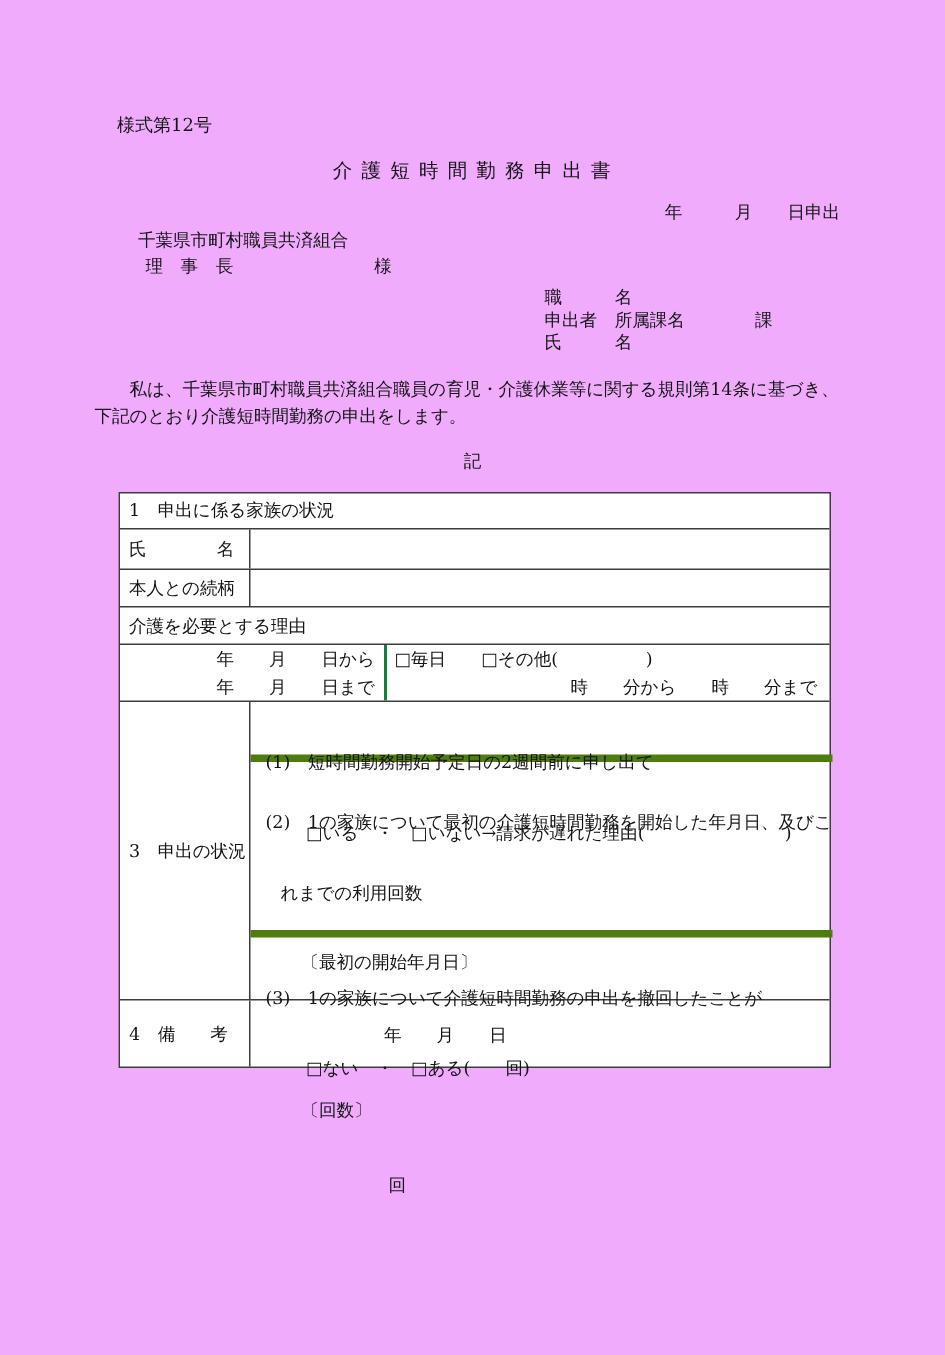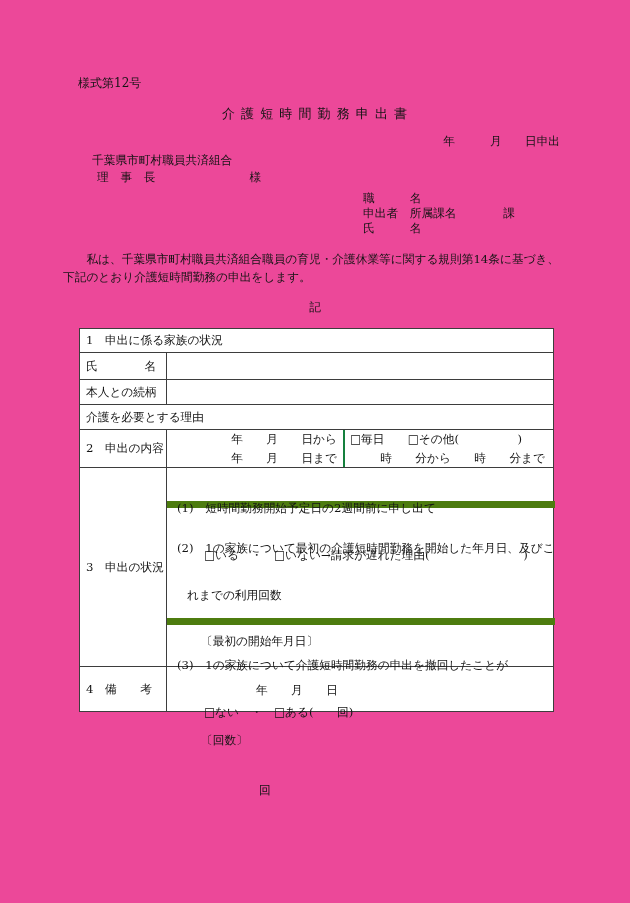--- a/index.html
+++ b/index.html
@@ -1,20 +1,20 @@
 <!DOCTYPE html>
 <html><head>
 <meta charset="utf-8">
 <style>
   * { margin:0; padding:0; box-sizing:border-box; }
   html,body { background:#e8e8e8; }
   .page {
     position:relative;
     width:630px; height:903px;
-    background:#ec4899;
+    background:#f0abfc;
     color:#141414;
     font-family:"DejaVu Serif","Liberation Serif",serif;
     font-size:11.7px;
     overflow:hidden;
   }
   .abs { position:absolute; white-space:nowrap; }
 
   .form-number { left:78px; top:75px; font-size:12px; }
   .doc-title  { left:0; right:0; top:105px; text-align:center; font-size:13px; letter-spacing:1px; }
   .date-line  { right:70px; top:134px; }
@@ -52,21 +52,21 @@
     text-align:right; padding-right:6px; white-space:pre; line-height:19px;
   }
   .rcell2 {
     flex:1; display:flex; flex-direction:column; justify-content:center;
     white-space:pre; line-height:19px;
   }
   .optline { padding-left:5px; }
   .timeline { text-align:right; padding-right:8px; }
 
   .rstack { flex:1; display:flex; flex-direction:column; }
-  .sub { border-bottom:7px solid #4d7c0f; white-space:pre; }
+  .sub { border-bottom:5px solid #4d7c0f; white-space:pre; }
   .sub:last-child { border-bottom:none; }
   .sub-h40 { height:40px; padding-top:3px; }
   .sub-h117{ height:117px; padding-top:3px; }
   .sub-h42 { height:42px; padding-top:3px; }
   .ln   { line-height:19px; padding-left:10px; }
   .ln-opt { line-height:19px; padding-left:37px; }
   .ln-wrap2 { line-height:18px; padding-left:20px; }
   .ln-bracket { line-height:19px; padding-left:34px; }
   .ln-date { line-height:22px; padding-left:89px; }
   .ln-count { line-height:22px; padding-left:92px; }
@@ -114,21 +114,20 @@
     <div class="trow h25">
       <div class="lcell">本人との続柄</div>
       <div class="blankcell"></div>
     </div>
 
     <div class="trow h25">
       <div class="fullcell">介護を必要とする理由</div>
     </div>
 
     <div class="trow h38">
-      <div class="lcell">2　申出の内容</div>
       <div class="mcell">
         <div>年　　月　　日から</div>
         <div>年　　月　　日まで</div>
       </div>
       <div class="rcell2">
         <div class="optline"><span class="cb">□</span><span>毎日　　</span><span class="cb">□</span><span>その他(　　　　　)</span></div>
         <div class="timeline">時　　分から　　時　　分まで</div>
       </div>
     </div>
 

